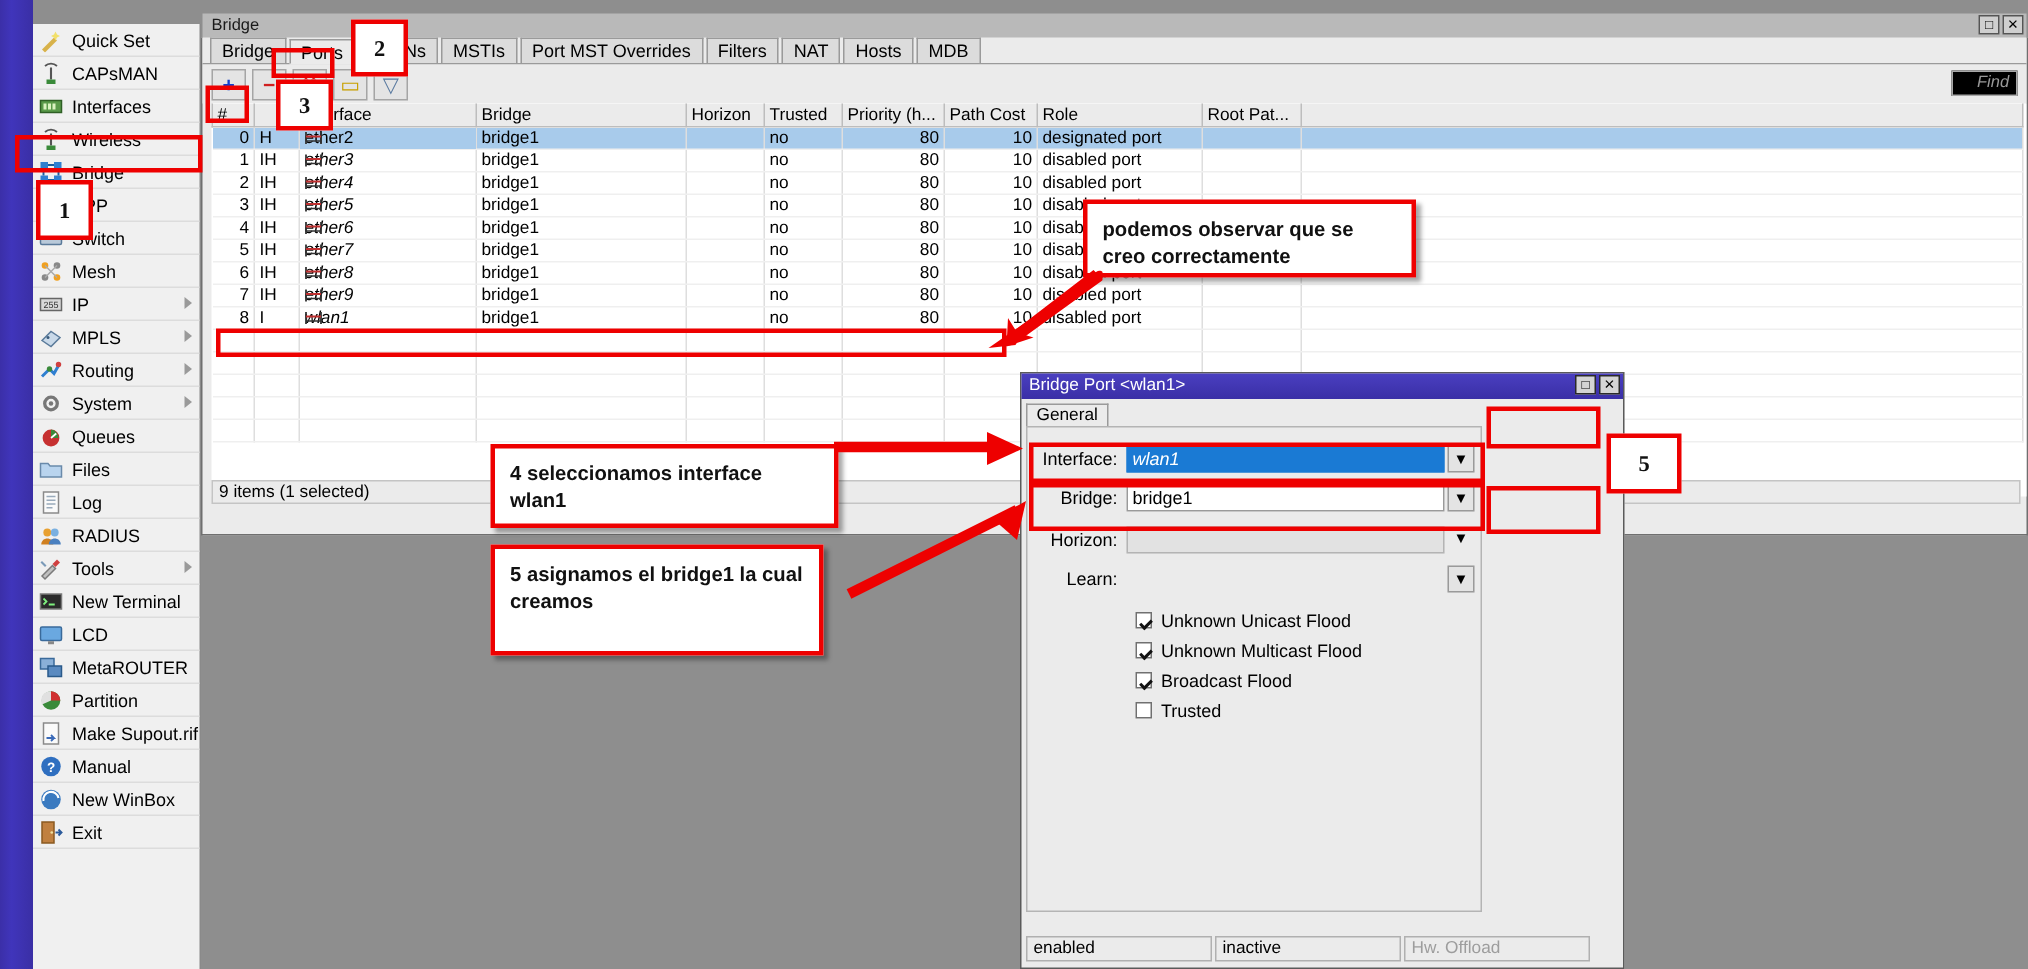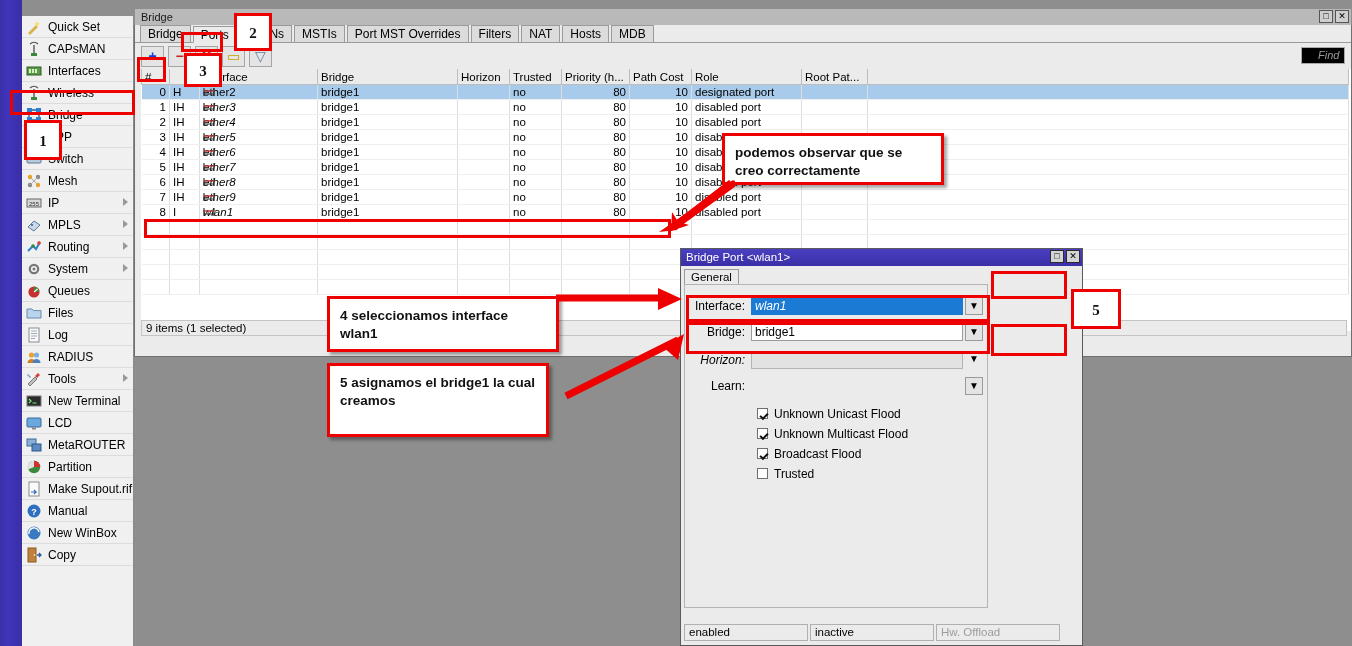--- a/index.html
+++ b/index.html
@@ -281,21 +281,21 @@
           <text x="8" y="11.5" font-size="9" text-anchor="middle" fill="#fff" font-weight="bold">?</text>
         </svg></span><span>Manual</span></div>
     <div class="menu-item"><span class="mi-icon"><svg viewBox="0 0 16 16" width="16" height="16">
           <circle cx="8" cy="8" r="6.5" fill="#3a7ac0"></circle>
           <path d="M3 9a5 5 0 0110 -2" stroke="#fff" stroke-width="1.4" fill="none"></path>
         </svg></span><span>New WinBox</span></div>
     <div class="menu-item"><span class="mi-icon"><svg viewBox="0 0 16 16" width="16" height="16">
           <rect x="2" y="1" width="8" height="14" fill="#c08040" stroke="#8a5a20"></rect>
           <circle cx="8.5" cy="8" r="0.9" fill="#f0e0a0"></circle>
           <path d="M11 8h4m-2-2l2 2-2 2" stroke="#2a5a9a" stroke-width="1.3" fill="none"></path>
-        </svg></span><span>Copy</span></div>
+        </svg></span><span>Exit</span></div>
   </div>
 
 <div id="bridge-window">
 
   <div id="tabs">
       <div class="tab">Bridge</div>
       <div class="tab active">Ports</div>
       <div class="tab">VLANs</div>
       <div class="tab">MSTIs</div>
       <div class="tab">Port MST Overrides</div>
@@ -606,21 +606,21 @@
       <div class="frow" style="top: 12px;">
         <div class="flabel">Interface:</div>
         <div class="finput sel">wlan1</div>
         <div class="fdrop"><span style="font-size:10px;line-height:16px;">▼</span></div>
       </div>
       <div class="frow" style="top: 38px;">
         <div class="flabel">Bridge:</div>
         <div class="finput">bridge1</div>
         <div class="fdrop"><span style="font-size:10px;line-height:16px;">▼</span></div>
       </div>
-      <div class="frow" style="top: 66px; font-style: italic;">
+      <div class="frow" style="top: 66px;">
         <div class="flabel">Horizon:</div>
         <div class="finput disabled"></div>
         <div class="fdrop flat"><span style="font-size:10px;line-height:16px;">▼</span></div>
       </div>
       <div class="frow" style="top: 92px;">
         <div class="flabel">Learn:</div>
         <div class="fdrop"><span style="font-size:10px;line-height:16px;">▼</span></div>
       </div>
       <div class="cbrow" style="top: 122px;"><span class="cbox on"></span><span>Unknown Unicast Flood</span></div>
       <div class="cbrow" style="top: 142px;"><span class="cbox on"></span><span>Unknown Multicast Flood</span></div>

